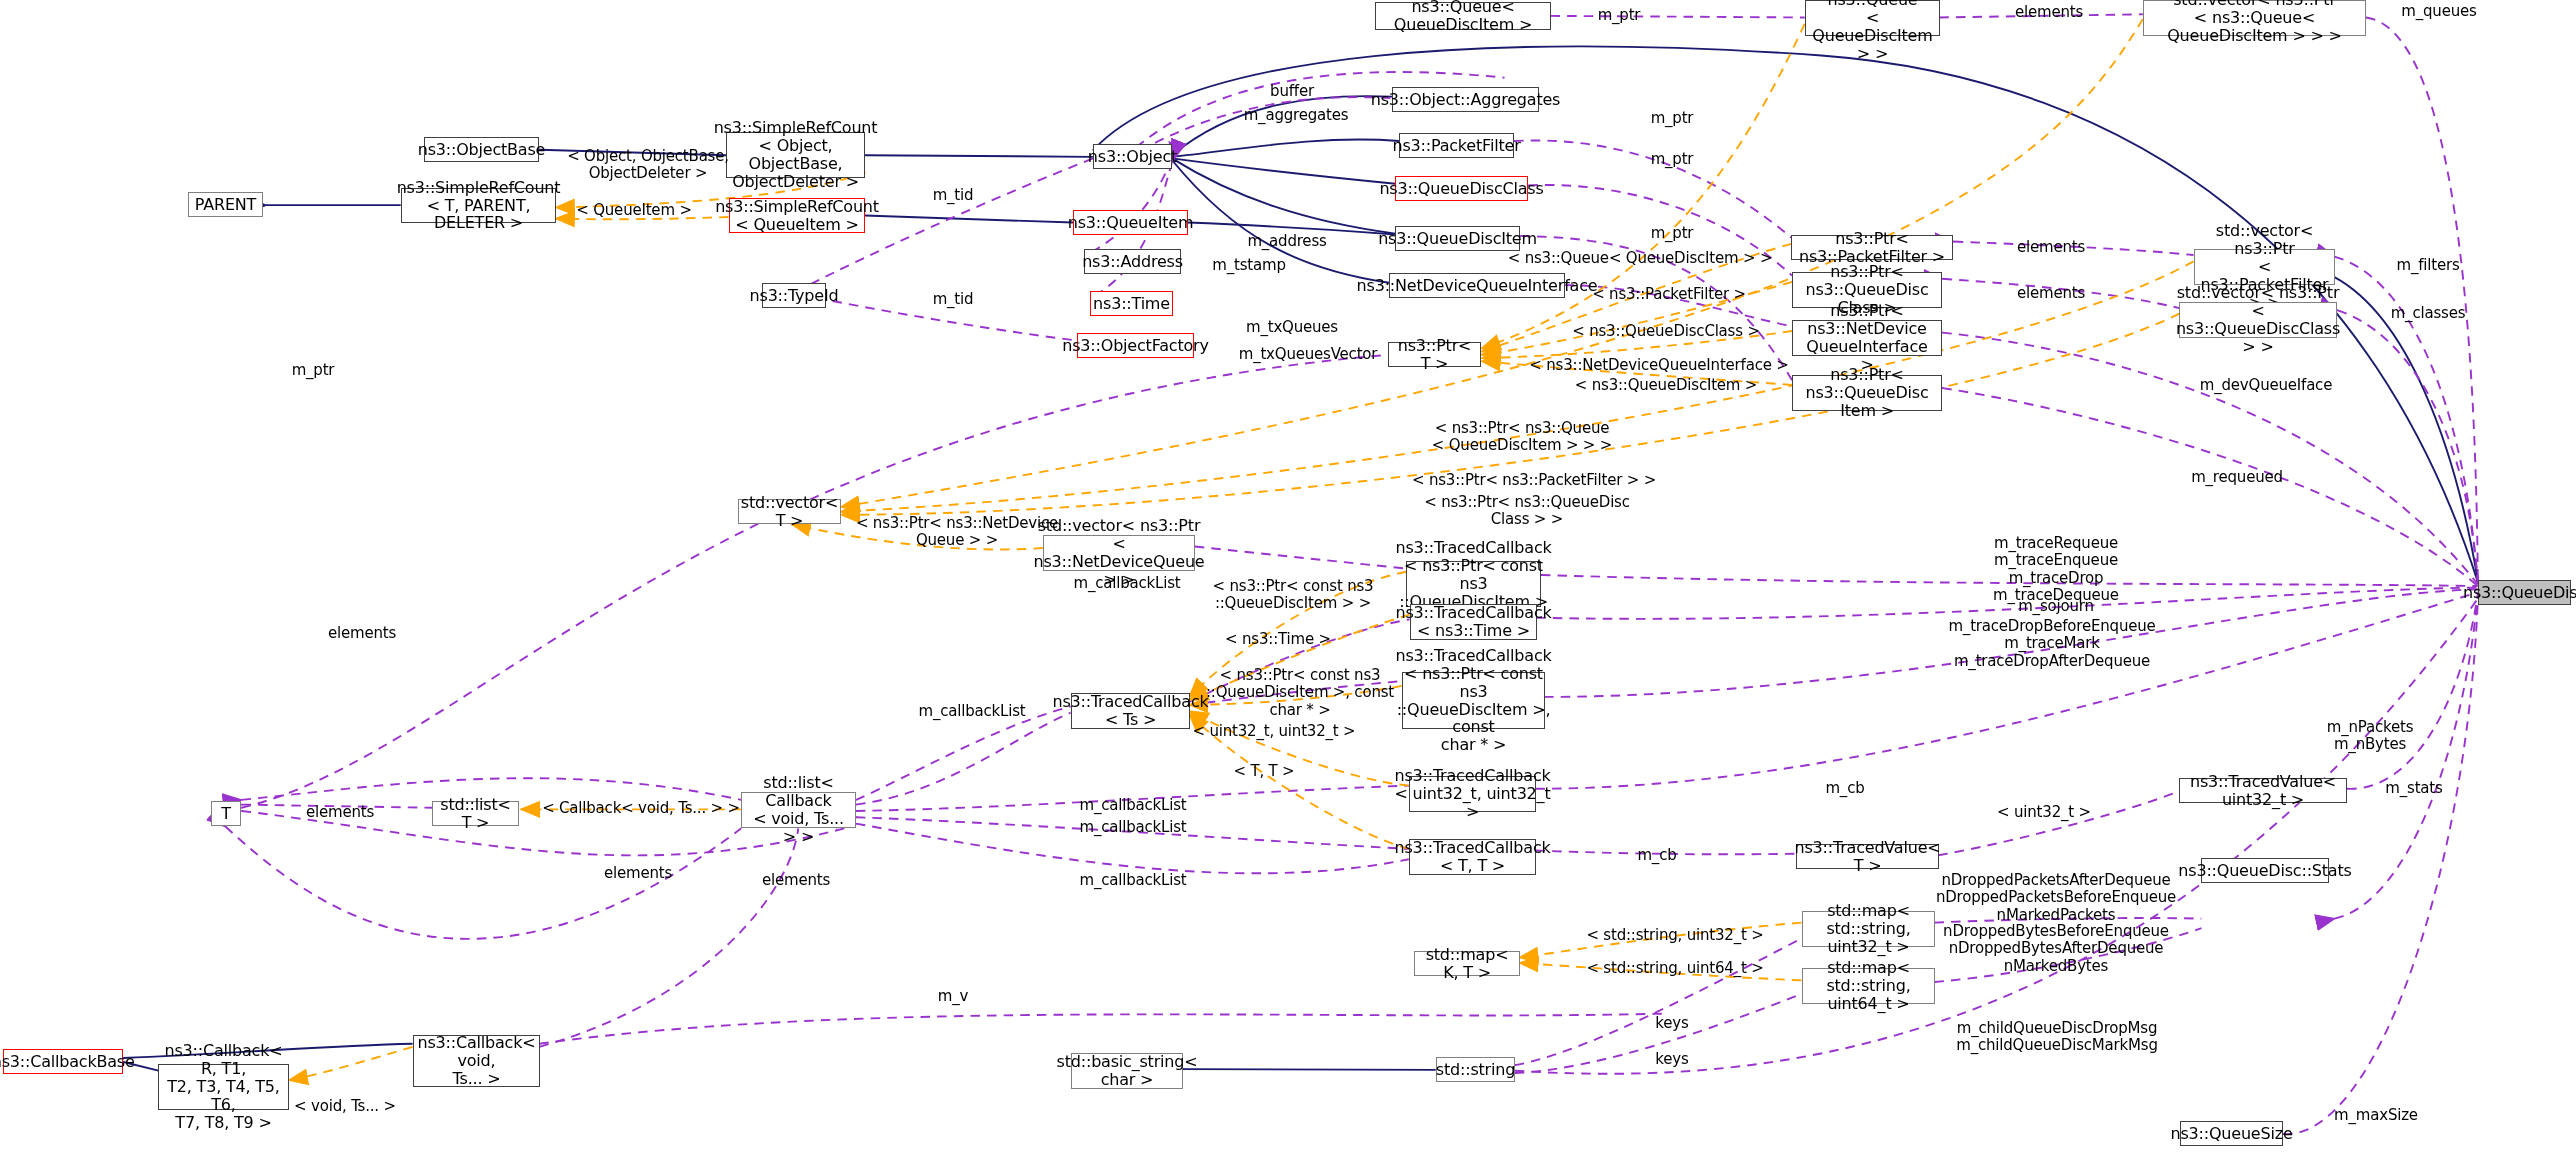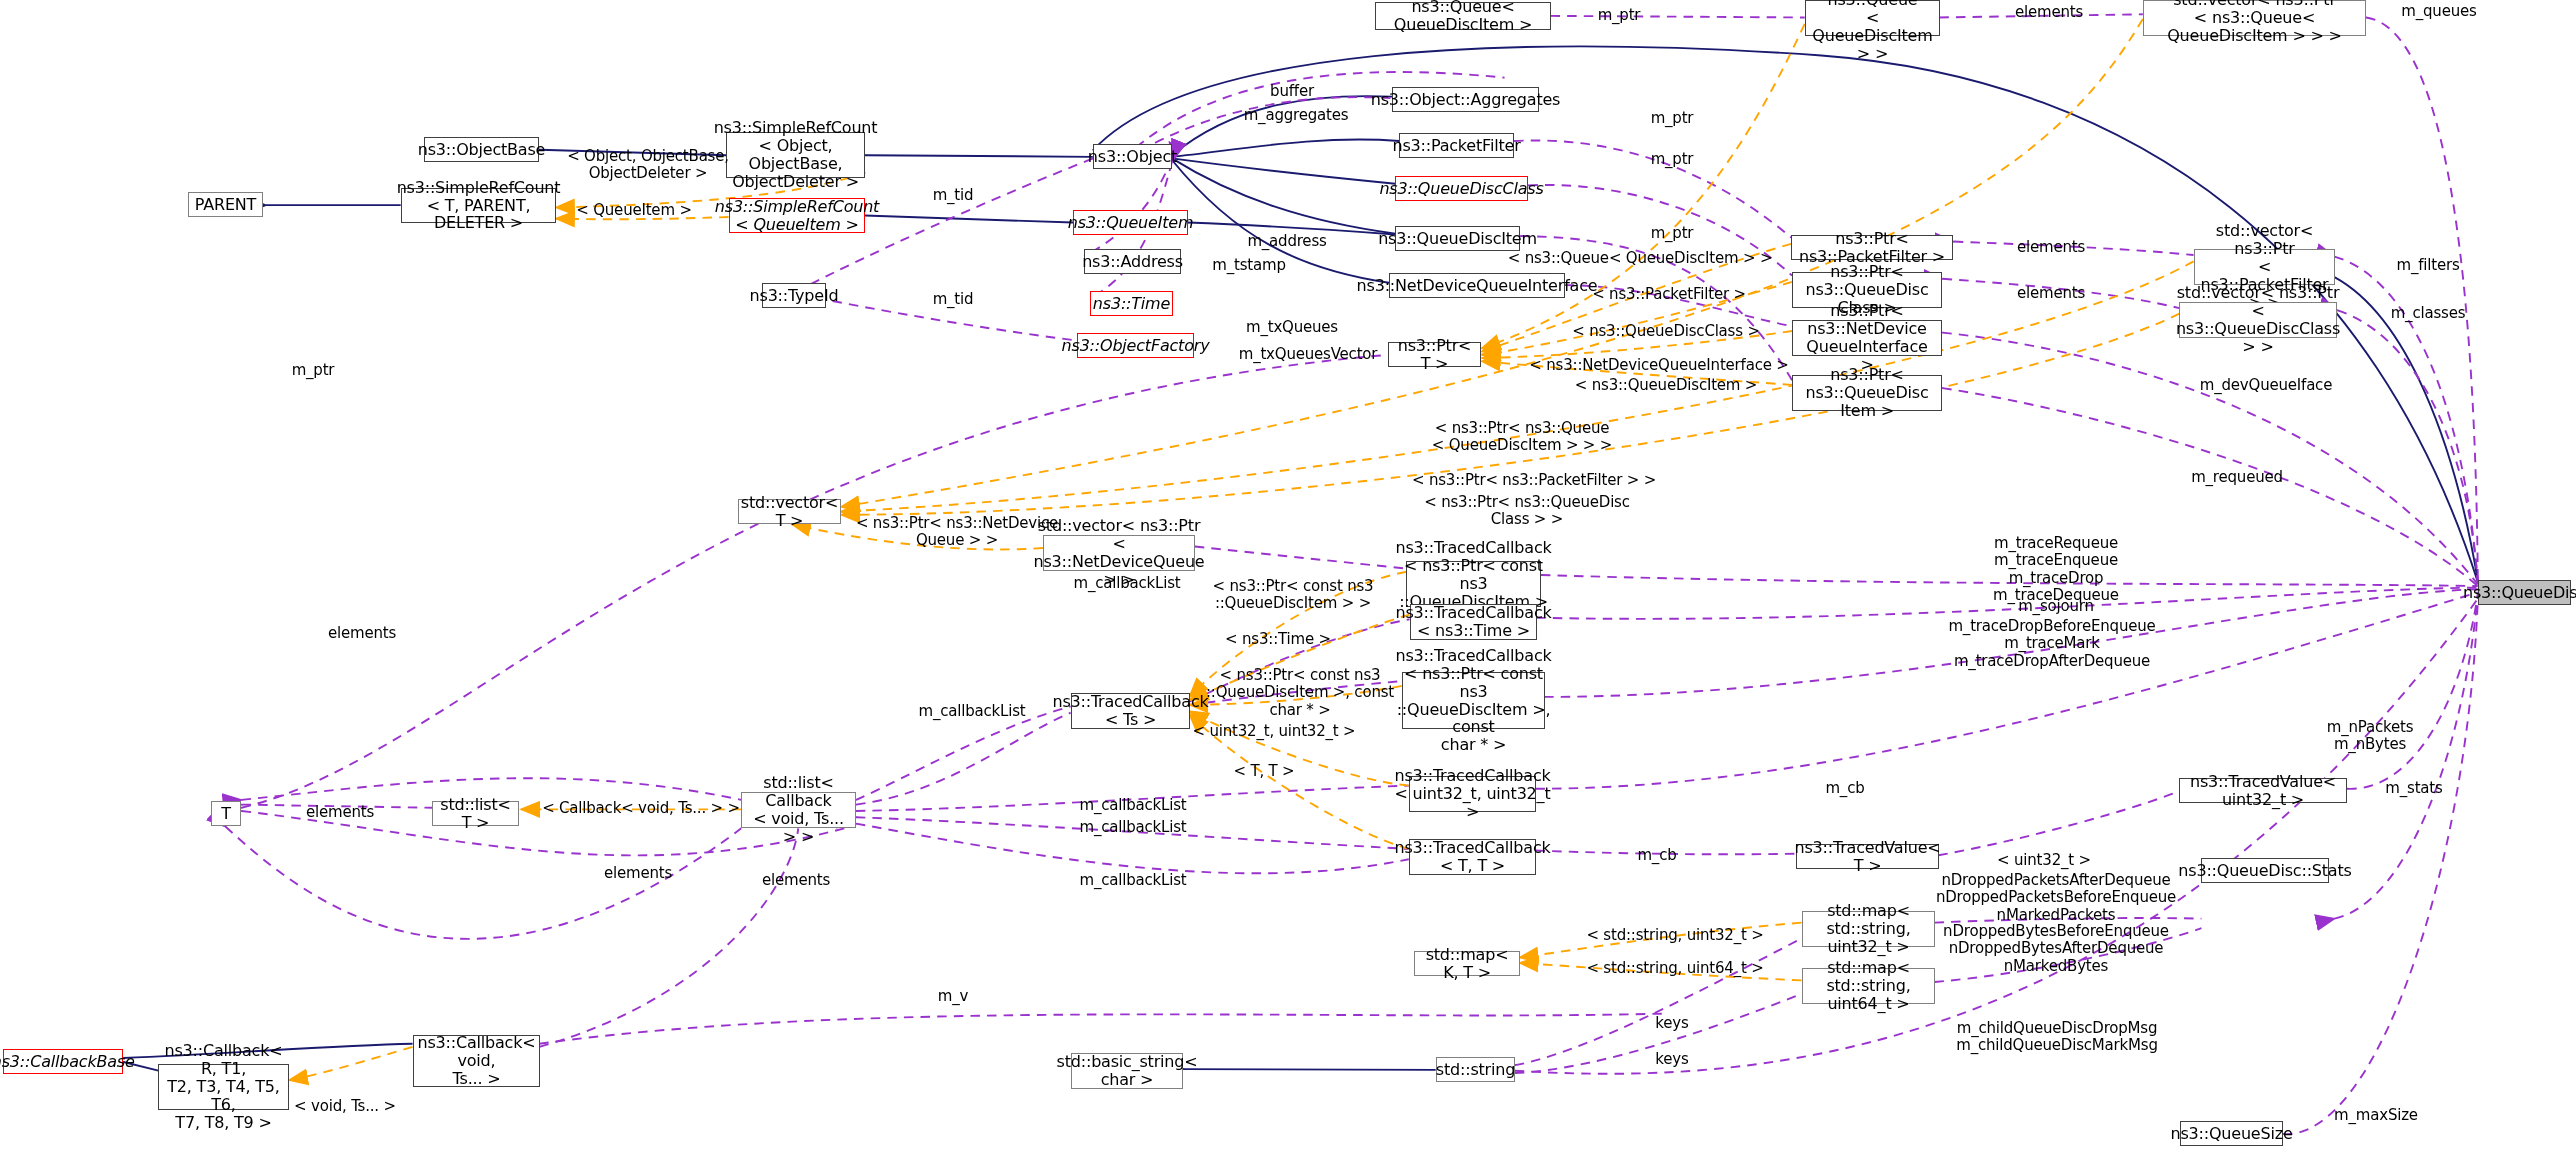--- a/index.html
+++ b/index.html
@@ -40,21 +40,20 @@
     line-height: 1.12;
     padding: 1.6px 4.8px;
     white-space: pre-line;
     letter-spacing: -0.2px;
   }
   .node.solid {
     border: 1.6px solid #404040;
   }
   .node.red {
     border: 1.6px solid #ff0000;
-    font-style: italic;
   }
   .node.focus {
     border: 1.6px solid #404040;
     background: #bfbfbf;
   }
   .elabel {
     position: absolute;
     color: #000000;
     font-size: 15px;
     line-height: 1.15;
@@ -310,21 +309,21 @@
   <div class="elabel" style="left:972px;top:712px">m_callbackList</div>
   <div class="elabel" style="left:1274px;top:732px">&lt; uint32_t, uint32_t &gt;</div>
   <div class="elabel" style="left:2370px;top:736px">m_nPackets
 m_nBytes</div>
   <div class="elabel" style="left:1264px;top:772px">&lt; T, T &gt;</div>
   <div class="elabel" style="left:340px;top:813px">elements</div>
   <div class="elabel" style="left:641px;top:809px">&lt; Callback&lt; void, Ts... &gt; &gt;</div>
   <div class="elabel" style="left:1845px;top:789px">m_cb</div>
   <div class="elabel" style="left:2414px;top:789px">m_stats</div>
   <div class="elabel" style="left:1133px;top:806px">m_callbackList</div>
-  <div class="elabel" style="left:2044px;top:861px">&lt; uint32_t &gt;</div>
+  <div class="elabel" style="left:2044px;top:813px">&lt; uint32_t &gt;</div>
   <div class="elabel" style="left:1133px;top:828px">m_callbackList</div>
   <div class="elabel" style="left:1657px;top:856px">m_cb</div>
   <div class="elabel" style="left:638px;top:874px">elements</div>
   <div class="elabel" style="left:796px;top:881px">elements</div>
   <div class="elabel" style="left:1133px;top:881px">m_callbackList</div>
   <div class="elabel" style="left:2056px;top:898px">nDroppedPacketsAfterDequeue
 nDroppedPacketsBeforeEnqueue
 nMarkedPackets</div>
   <div class="elabel" style="left:2056px;top:949px">nDroppedBytesBeforeEnqueue
 nDroppedBytesAfterDequeue

